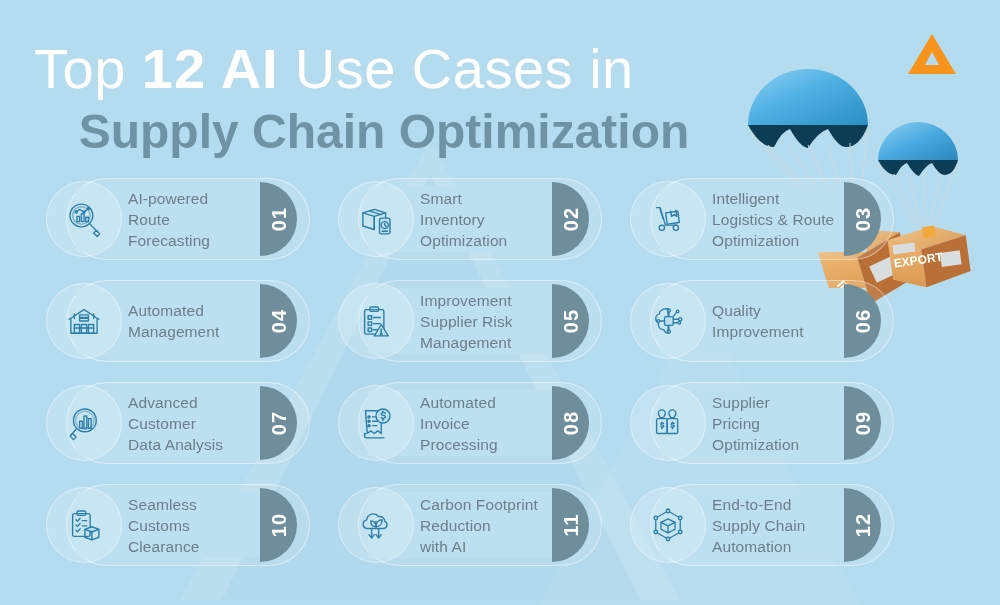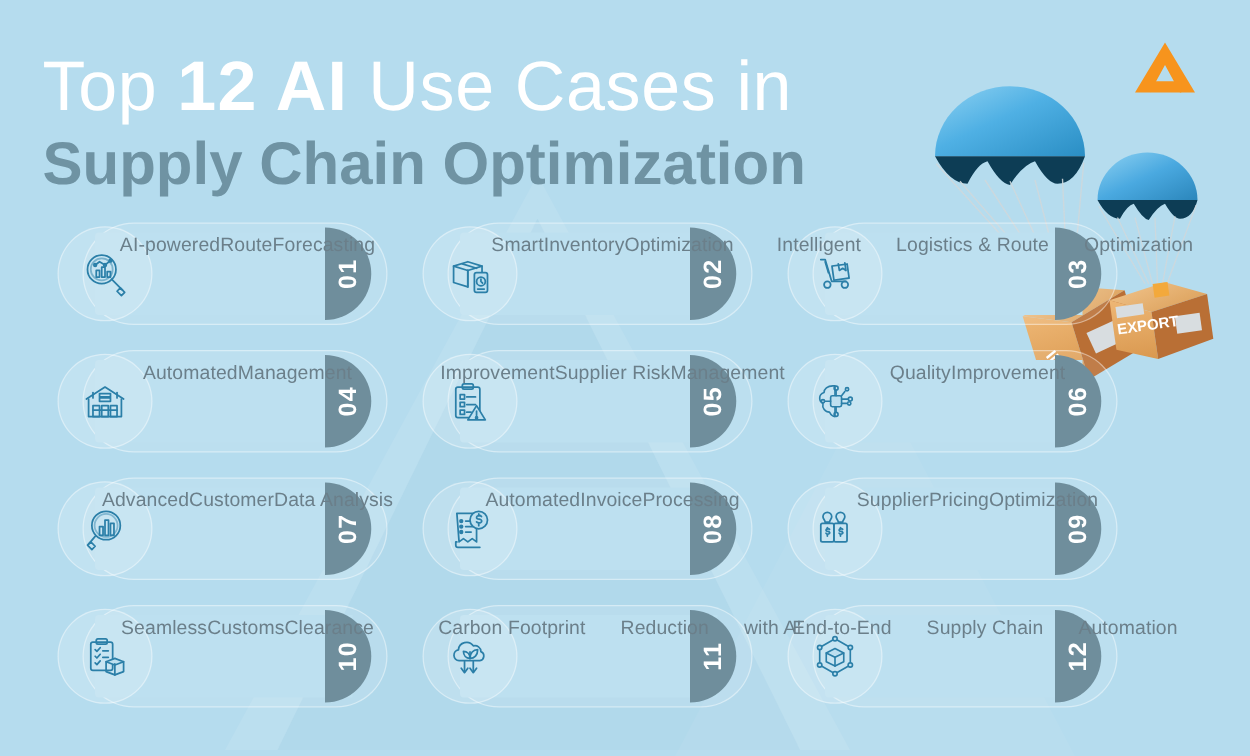--- a/index.html
+++ b/index.html
@@ -16,21 +16,21 @@
 
   
   .header{position:absolute;left:34px;top:38px;width:700px;}
   .title-line1{
     font-size:56px;line-height:62px;color:#ffffff;font-weight:300;
     letter-spacing:0.5px;white-space:nowrap;
   }
   .title-line1 .bold{font-weight:800;letter-spacing:1px;}
   .title-line2{
     font-size:48px;line-height:56px;color:#6f93a3;font-weight:800;
-    letter-spacing:0px;margin-top:4px;white-space:nowrap;
+    letter-spacing:0px;margin-top:4px;white-space:nowrap;text-align:center;
   }
 
   
   .logo{position:absolute;right:42px;top:32px;width:52px;height:44px;}
 
   
   .parachutes{position:absolute;right:0px;top:55px;width:270px;height:280px;pointer-events:none;}
 
   
   .grid{
@@ -78,26 +78,26 @@
     border-radius:50%;
     background:rgba(255,255,255,0.17);
     border:1px solid rgba(255,255,255,0.40);
     box-sizing:border-box;
     display:flex;align-items:center;justify-content:center;
   }
   .card-icon svg{width:42px;height:42px;}
   
   .card-label{
     position:absolute;left:90px;top:8px;width:140px;height:66px;
-    display:flex;flex-direction:row;justify-content:center;
+    display:flex;flex-direction:column;justify-content:center;
     color:#6b7f8a;font-size:15.5px;line-height:21px;font-weight:400;
     letter-spacing:0.1px;
   }
   .card-label .ln{white-space:nowrap;}
-  .card.wide .card-label{width:152px;gap:28px;}
+  .card.wide .card-label{width:152px;}
 </style>
 </head>
 <body>
 
 <div class="bg-layer">
   <svg width="1000" height="605" viewBox="0 0 1000 605" xmlns="http://www.w3.org/2000/svg">
     <polygon points="430,140 680,600 180,600" fill="#ffffff" opacity="0.085"></polygon>
     <polygon points="430,175 640,600 222,600" fill="#a9d4e8" opacity="0.55"></polygon>
     <polygon points="700,300 860,605 540,605" fill="#ffffff" opacity="0.05"></polygon>
   </svg>

